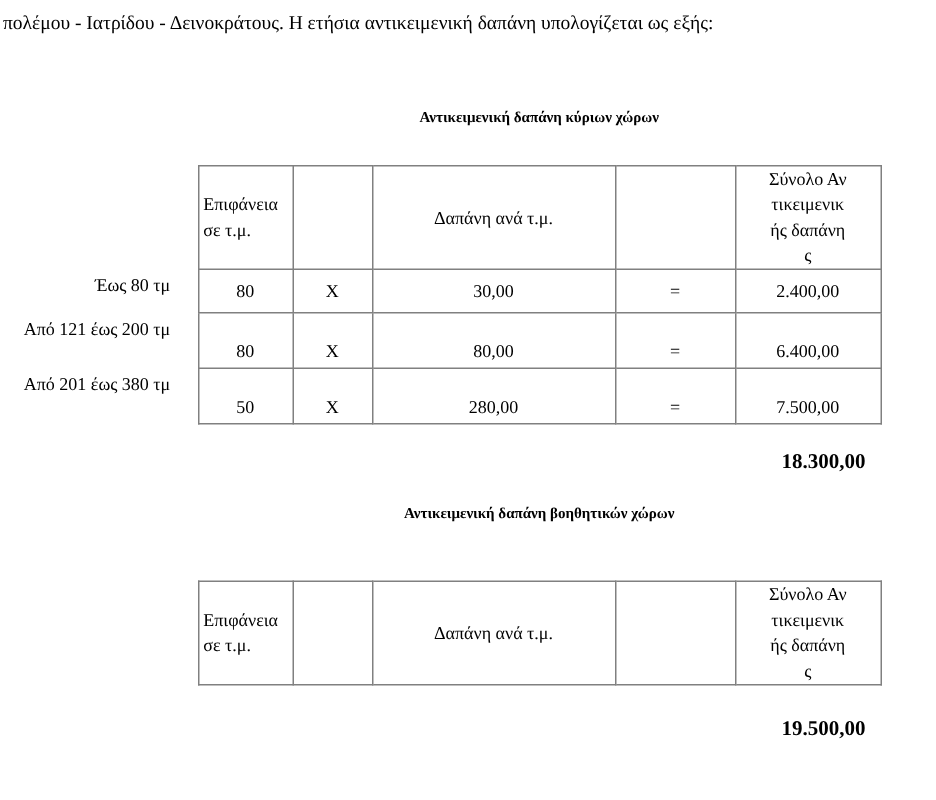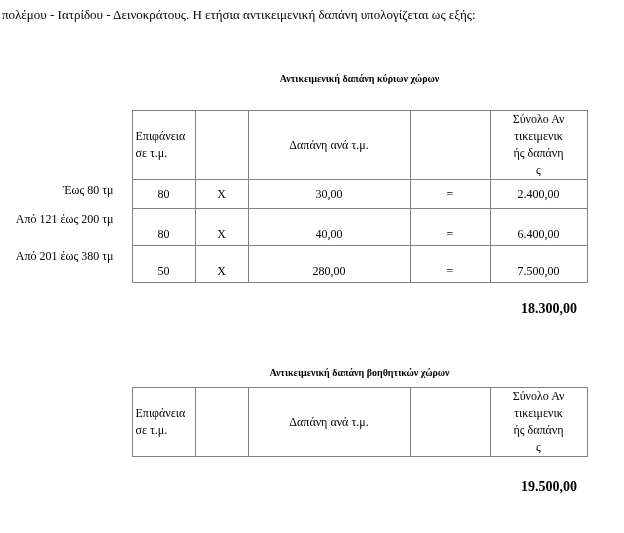--- a/index.html
+++ b/index.html
@@ -13,21 +13,21 @@
   }
   .intro{
     position:absolute;top:5px;left:2px;width:600px;
     font-size:13px;line-height:19px;margin:0;
   }
   .table-title{
     position:absolute;left:132px;width:455px;
     text-align:center;font-size:10px;font-weight:bold;margin:0;
   }
   .title-main{top:73px;}
-  .title-aux{top:367px;}
+  .title-aux{top:337px;}
   .calc-table{
     position:absolute;left:0;
     border-collapse:collapse;table-layout:fixed;
     font-size:12px;
   }
   .pos-main{top:110px;}
   .pos-aux{top:387px;}
   .calc-table td{padding:5px;overflow:hidden;}
   .calc-table td.b{border:1px solid #808080;}
   .lab{
@@ -94,21 +94,21 @@
       <td class="b val">80</td>
       <td class="b val">X</td>
       <td class="b val">30,00</td>
       <td class="b val">=</td>
       <td class="b val">2.400,00</td>
     </tr>
     <tr class="h37">
       <td class="lab">Από 121 έως 200 τμ</td>
       <td class="b val vbot">80</td>
       <td class="b val vbot">X</td>
-      <td class="b val vbot">40,00</td>
+      <td class="b val vbot">80,00</td>
       <td class="b val vbot">=</td>
       <td class="b val vbot">6.400,00</td>
     </tr>
     <tr class="h37">
       <td class="lab">Από 201 έως 380 τμ</td>
       <td class="b val vbot">50</td>
       <td class="b val vbot">X</td>
       <td class="b val vbot">280,00</td>
       <td class="b val vbot">=</td>
       <td class="b val vbot">7.500,00</td>

